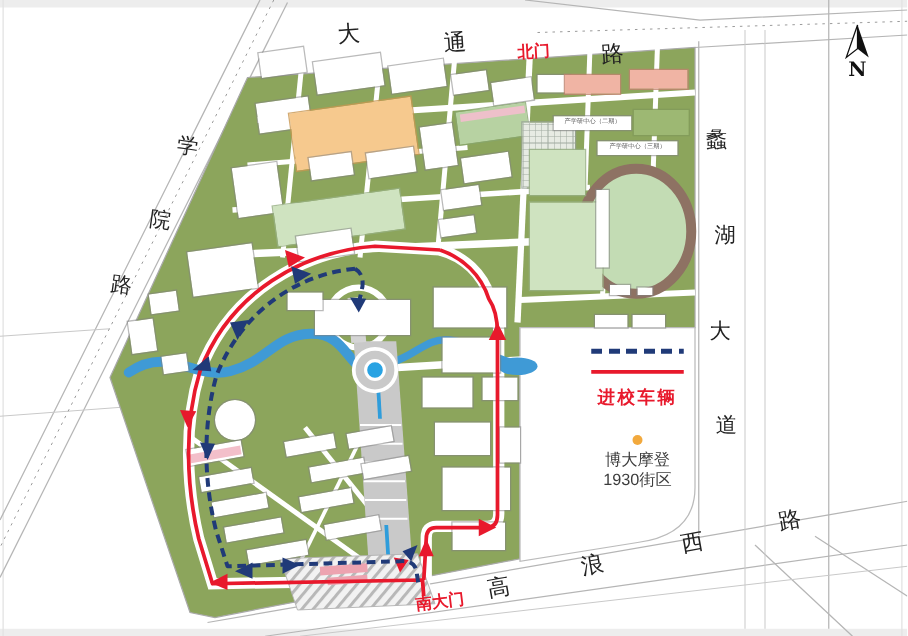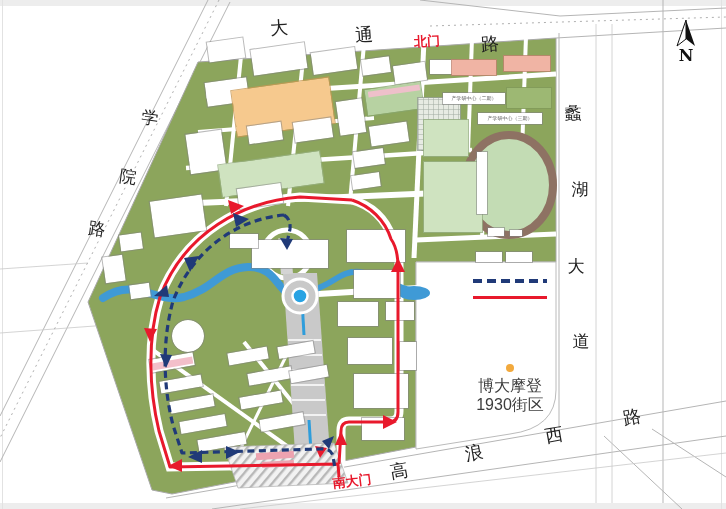--- a/index.html
+++ b/index.html
@@ -20,22 +20,22 @@
   .strip{position:absolute;z-index:3;}
   .lbl{position:absolute;z-index:5;white-space:nowrap;transform:translate(-50%,-50%);line-height:1;}
   .serif{font-family:"DejaVu Serif","Liberation Serif",serif;}
   #routes{z-index:4;}
   .legend{position:absolute;left:446px;top:279px;width:128px;text-align:center;z-index:5;}
   .legend-dash{width:74px;height:4px;margin:0 auto;
     background:repeating-linear-gradient(90deg,#203a78 0 9px,transparent 9px 14px);}
   .legend-bus{font-size:14px;font-weight:bold;color:#203a78;letter-spacing:1px;margin-top:9px;}
   .legend-solid{width:74px;height:3px;background:#e8192c;margin:13px auto 0;}
   .legend-car{font-size:14px;font-weight:bold;color:#e8192c;letter-spacing:2px;margin-top:10px;}
-  .poi{position:absolute;left:466px;top:364px;width:88px;text-align:center;z-index:5;
-       color:#3c3c3c;font-size:16px;line-height:1.2;}
+  .poi{position:absolute;left:466px;top:348px;width:88px;text-align:center;z-index:5;
+       color:#3c3c3c;font-size:13px;line-height:1.2;}
   .poi-dot{width:8px;height:8px;border-radius:50%;background:#f2a93d;margin:0 auto 4px;}
   .nlabel{position:absolute;left:677px;top:46px;width:18px;text-align:center;z-index:5;
           font-family:"DejaVu Serif","Liberation Serif",serif;font-size:16px;font-weight:bold;color:#111;}
 </style>
 </head>
 <body>
 
 <div id="stage">
 
   <svg id="base" width="726" height="509" viewBox="0 0 726 509">
@@ -159,20 +159,21 @@
       <polygon points="166,368 160,354 172,355"></polygon>
       <polygon points="188,457 202,450 202,463"></polygon>
       <polygon points="240,452 226,446 226,459"></polygon>
       <polygon points="322,441 334,436 329,449"></polygon>
     </g>
   </svg>
 
   <div class="legend">
     <div class="legend-dash"></div>
     <div class="legend-solid"></div>
+    <div class="legend-car">进校车辆</div>
   </div>
 
   <div class="poi">
     <div class="poi-dot"></div>
     <div>博大摩登</div>
     <div>1930街区</div>
   </div>
 
   <div class="nlabel">N</div>
 

